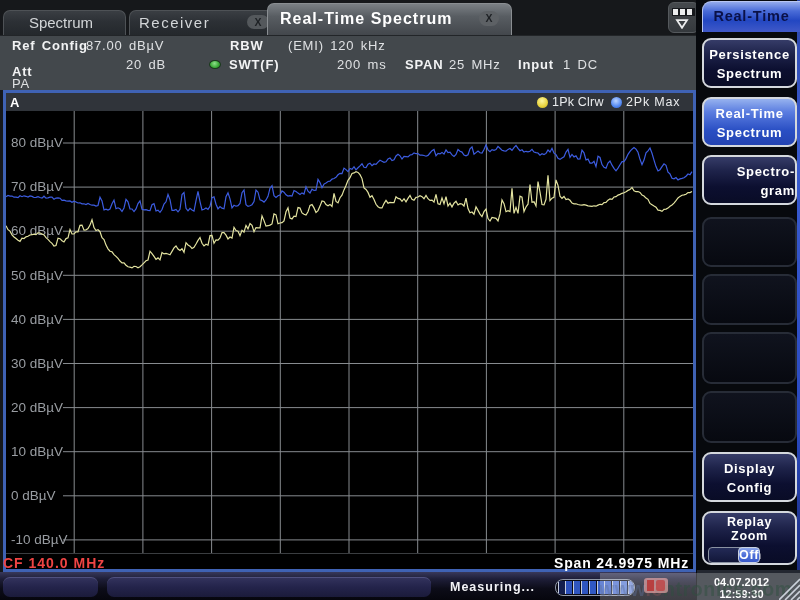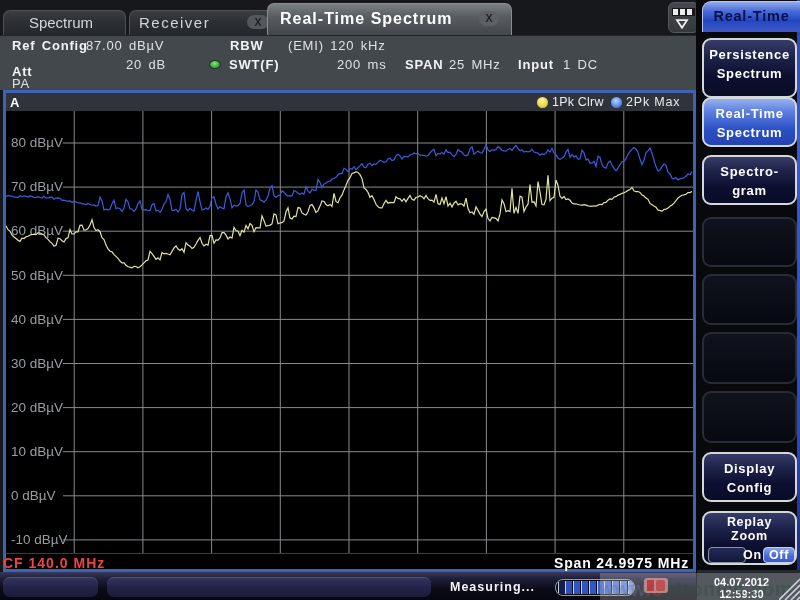--- a/index.html
+++ b/index.html
@@ -142,42 +142,42 @@
 <div style="left:696px;top:0;width:104px;height:600px;background:#07090d;">
   <div style="left:101px;top:0;width:3px;height:570px;
     background:linear-gradient(180deg,#2c46a8 0%,#3a5cd0 25%,#2a4ac0 75%,#1c2e80 100%);"></div>
 
   <div style="left:6px;top:1px;width:98px;height:31px;border-radius:9px 0 0 0;
     background:linear-gradient(180deg,#93aaec 0%,#4a6cd8 30%,#2347c2 62%,#4059c8 100%);
     border-top:1px solid #b8c6f2;border-left:1px solid #b8c6f2;">
     <span style="position:static;display:block;text-align:center;color:#0a1148;font-weight:bold;
       font-size:14.5px;line-height:29px;letter-spacing:0.8px;">Real-Time</span>
   </div>
-  <div class="rbtn" style="top:38px;height:60px;">
+  <div class="rbtn" style="top:38px;height:50px;">
         <span style="position:static;display:block;margin-top:5px;line-height:19px;">Persistence<br>Spectrum</span>
       </div>
   <div class="rbtn act" style="top:97px;height:50px;">
         <span style="position:static;display:block;margin-top:5px;line-height:19px;">Real-Time<br>Spectrum</span>
       </div>
   <div class="rbtn" style="top:155px;height:50px;">
-        <span style="position:static;display:block;margin-top:5px;line-height:19px;">Spectro-<br>gram</span>
+        <span style="position:static;display:block;margin-top:5px;line-height:19px;text-align:right;">Spectro-<br>gram</span>
       </div>
   <div class="rbtn empty" style="top:217px;height:50px;"></div>
   <div class="rbtn empty" style="top:274px;height:51px;"></div>
   <div class="rbtn empty" style="top:332px;height:52px;"></div>
   <div class="rbtn empty" style="top:391px;height:52px;"></div>
   <div class="rbtn" style="top:452px;height:50px;">
         <span style="position:static;display:block;margin-top:5px;line-height:19px;">Display<br>Config</span>
       </div>
   <div class="rbtn" style="top:511px;height:54px;">
     <span style="position:static;display:block;margin-top:2px;line-height:14px;font-size:12.5px;">Replay<br>Zoom</span>
     <span style="left:4px;top:34px;width:38px;height:16px;border-radius:4px;border:1px solid #8a92a2;
       background:linear-gradient(180deg,#232a56 0%,#121739 100%);color:#fff;font-weight:bold;
       font-size:12.5px;line-height:15px;padding-left:34px;">On</span>
-    <span style="left:59px;top:34px;width:32px;height:16px;border-radius:4px;border:1px solid #c9d2e2;
+    <span style="left:34px;top:34px;width:22px;height:16px;border-radius:4px;border:1px solid #c9d2e2;
       background:linear-gradient(180deg,#8ba4ea 0%,#4a6cd8 55%,#3a5ac8 100%);color:#fff;font-weight:bold;
       font-size:12.5px;line-height:15px;">Off</span>
   </div>
 
   <div style="left:1px;top:570px;width:103px;height:30px;background:#232730;">
     <span style="left:0;top:7px;width:89px;text-align:center;color:#fff;
       font-weight:bold;font-size:11px;line-height:11.5px;">04.07.2012<br>12:59:30</span>
   </div>
 </div>
 

